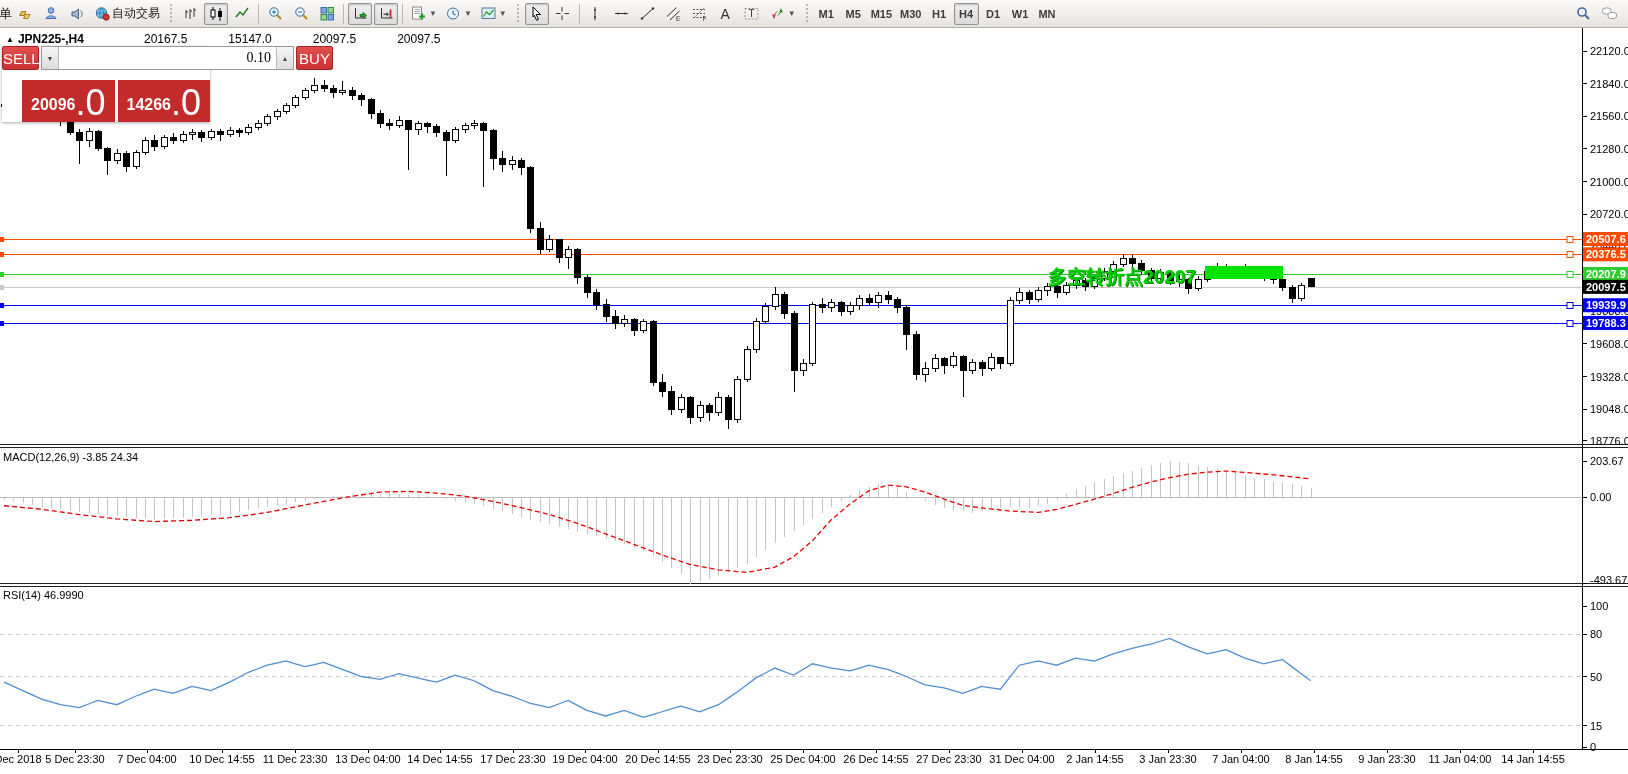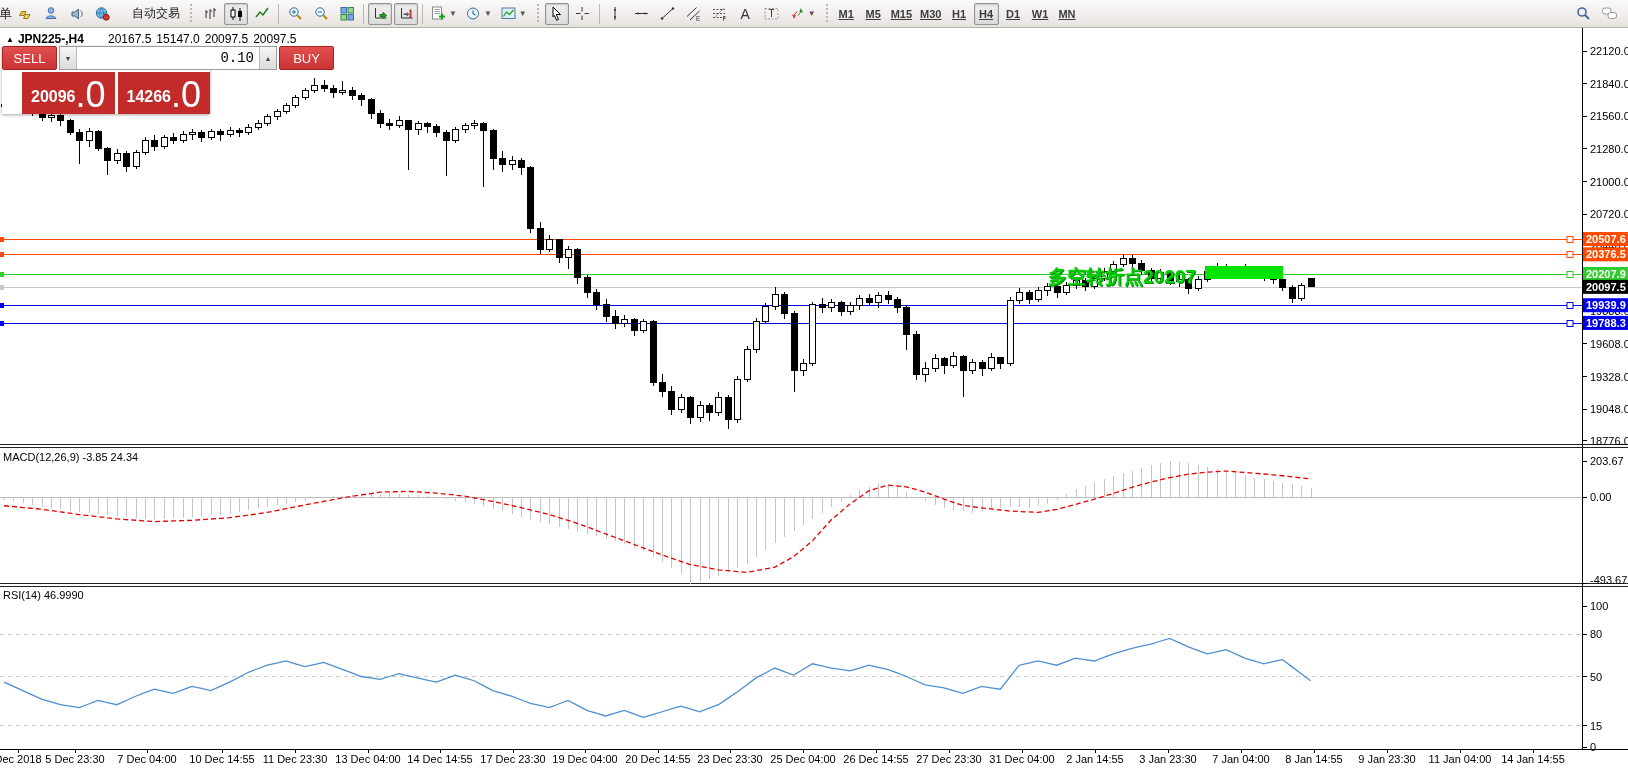--- a/index.html
+++ b/index.html
@@ -9,52 +9,52 @@
 
   
   .toolbar{position:absolute;top:0;left:0;width:1628px;height:27px;
     background:linear-gradient(#fbfaf9,#efecea 60%,#e6e2de);
     border-bottom:1px solid #b3afa9;display:flex;align-items:center;z-index:20;}
   .tb-partial{width:13px;overflow:hidden;font-size:13px;color:#222;flex:none;margin-left:-1px;}
   .tb-btn{height:22px;min-width:24px;display:flex;align-items:center;justify-content:center;
     border:1px solid transparent;border-radius:2px;margin:0 1px;background:transparent;padding:0 2px;cursor:default;}
   .tb-btn.active{background:linear-gradient(#efefef,#dcdcdc);border:1px solid #949494;
     box-shadow:inset 0 1px 2px rgba(0,0,0,.18);}
-  .tb-btn .lbl{font-size:12px;color:#222;margin-left:21px;white-space:nowrap;}
+  .tb-btn .lbl{font-size:12px;color:#222;margin-left:1px;white-space:nowrap;}
   .tb-btn .caret{font-size:8px;color:#555;margin-left:2px;}
-  .tf-btn{font-size:11px;font-weight:bold;color:#3c3c3c;min-width:25px;text-decoration:underline;}
+  .tf-btn{font-size:11px;font-weight:bold;color:#3c3c3c;min-width:25px;}
   .sep{width:1px;height:20px;background:#bcb8b2;margin:0 3px;flex:none;}
   .grip{width:5px;height:20px;margin:0 3px 0 5px;flex:none;
     background-image:repeating-linear-gradient(#b9b5af 0 2px,transparent 2px 4px);
     background-size:2px 100%;background-repeat:no-repeat;background-position:1px 0;}
   .tb-right{margin-left:auto;display:flex;align-items:center;margin-right:6px;}
 
   
   .chart-area{position:absolute;top:0;left:0;width:1628px;height:774px;}
   svg text{font-family:"Liberation Sans",sans-serif;}
 
   .info-line{position:absolute;top:32px;left:6px;font-size:12px;color:#000;z-index:5;white-space:nowrap;}
   .info-line .arr{font-size:8px;vertical-align:1px;margin-right:4px;}
   .info-line b{font-weight:bold;margin-right:24px;}
-  .info-line span.v{margin-right:5px;}
+  .info-line span.v{margin-right:5px;margin-left:36px;}
 
   
   .trade-panel{position:absolute;top:46px;left:2px;width:208px;z-index:10;
     background:#fff;box-shadow:0 1px 3px rgba(0,0,0,.35);font-family:"Liberation Sans",sans-serif;}
   .tp-row1{display:flex;height:24px;gap:2px;background:#fff;}
-  .tp-btn{flex:none;width:55px;border:1px solid #a82222;border-radius:2px;color:#fff;
-    font-size:13px;background:linear-gradient(#e25050,#c93232);cursor:pointer;padding:0;}
+  .tp-btn{flex:none;width:37px;border:1px solid #a82222;border-radius:2px;color:#fff;
+    font-size:15px;background:linear-gradient(#e25050,#c93232);cursor:pointer;padding:0;}
   .vol-box{flex:1;display:flex;border:1px solid #9a9a9a;background:#fff;}
   .spin{width:17px;border:1px solid #9a9a9a;border-width:0;border-left:1px solid #bbb;border-right:1px solid #bbb;
     background:linear-gradient(#f6f6f6,#dcdcdc);font-size:7px;color:#444;padding:0;cursor:pointer;}
   .spin.left{border-left:0;}
   .spin.right{border-right:0;}
   .vol-input{flex:1;border:0;outline:0;text-align:right;font-size:14px;padding:0 5px 0 0;
-    font-family:Liberation Mono, monospace;color:#000;min-width:0;}
-  .tp-row2{display:flex;gap:3px;margin-top:2px;background:#fff;padding-left:20px;}
+    font-family:Liberation Serif, serif;color:#000;min-width:0;margin-left:34px;}
+  .tp-row2{display:flex;gap:3px;margin-top:10px;background:#fff;padding-left:20px;}
   .tp-price{flex:1;height:40px;background:#c32b2b;color:#fff;display:flex;
     align-items:flex-end;justify-content:center;padding-bottom:2px;cursor:pointer;}
   .tp-price .pnum{font-size:16px;font-weight:bold;line-height:30px;}
   .tp-price .pbig{font-size:36px;font-weight:normal;line-height:34px;}
 </style>
 </head>
 <body>
 
 <div class="app">
 

